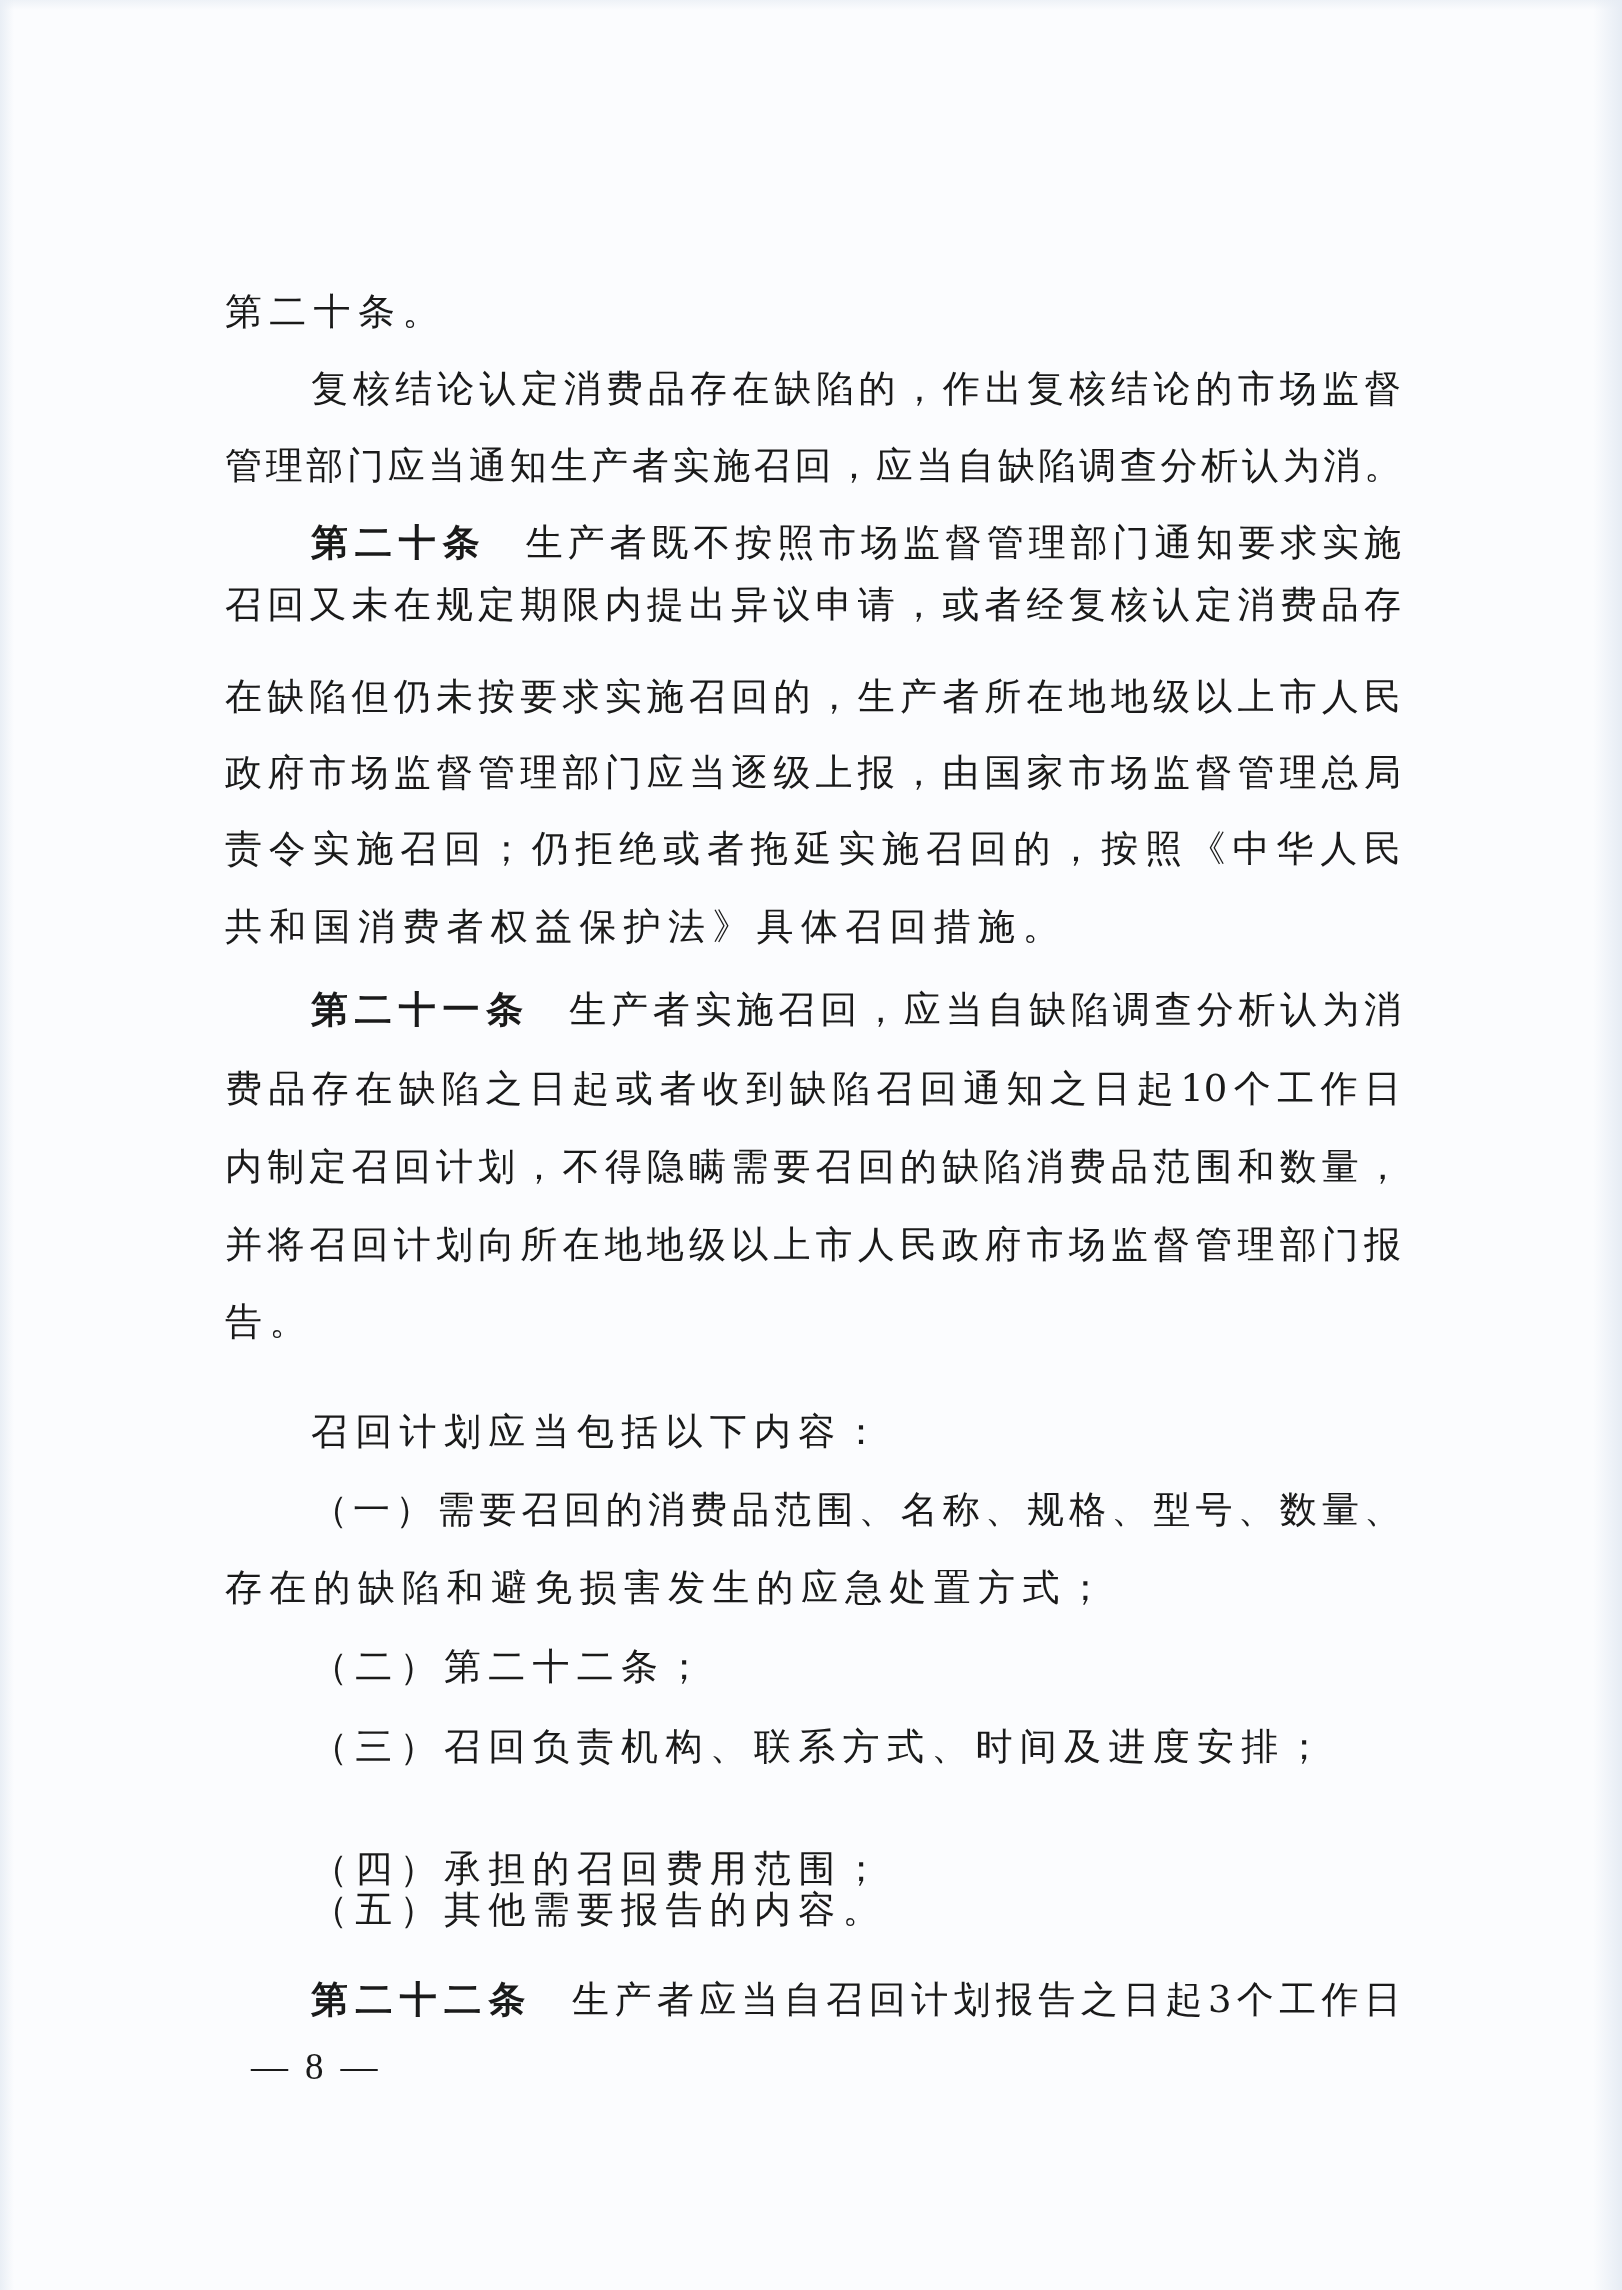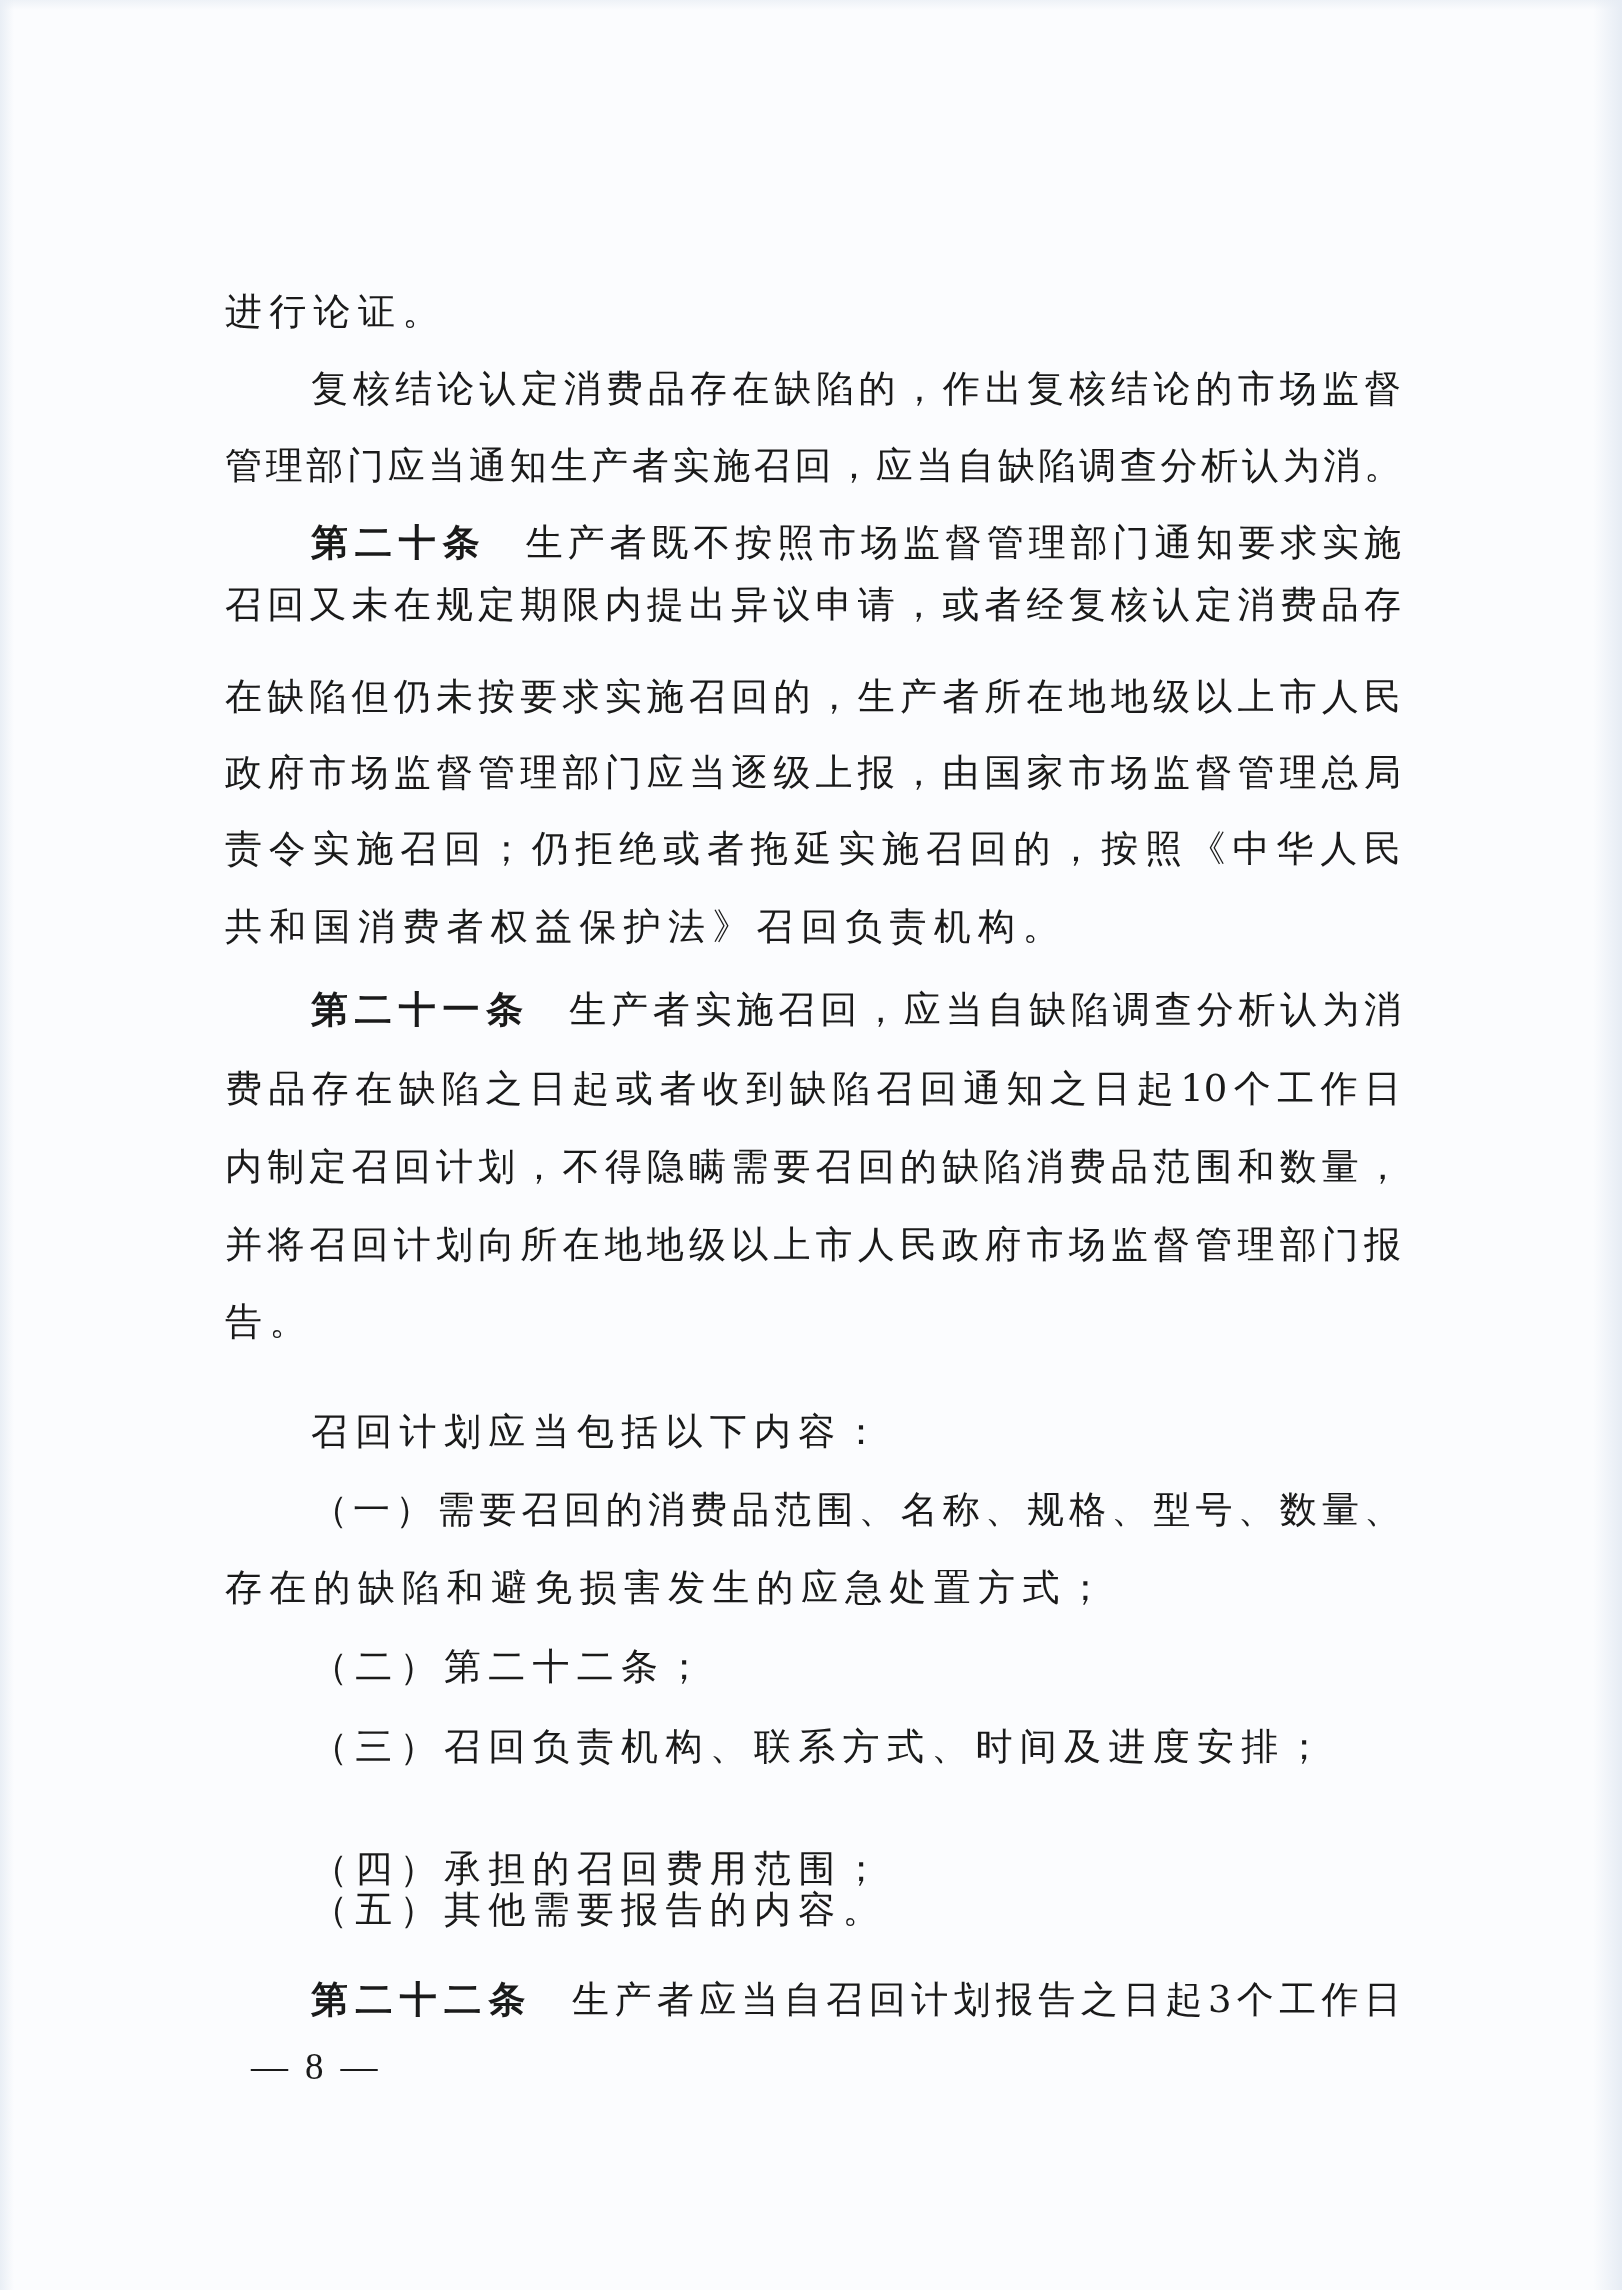--- a/index.html
+++ b/index.html
@@ -48,29 +48,29 @@
     }
   </style>
 </head>
 <body>
 
 <div class="scan-edge-top"></div>
 <div class="scan-edge-left"></div>
 <div class="scan-edge-right"></div>
 
 <div class="page">
-  <div class="line" style="top:282px"><span>进行论证。</span></div>
+  <div class="line" style="top:282px"><span>第二十条。</span></div>
   <div class="line indent justify" style="top:359px"><span>复核结论认定消费品存在缺陷的，作出复核结论的市场监督</span></div>
   <div class="line justify" style="top:436px"><span>管理部门应当通知生产者实施召回，应当自缺陷调查分析认为消。</span></div>
   <div class="line indent justify" style="top:513px"><span class="art">第二十条</span><span>生产者既不按照市场监督管理部门通知要求实施</span></div>
   <div class="line justify" style="top:575px"><span>召回又未在规定期限内提出异议申请，或者经复核认定消费品存</span></div>
   <div class="line justify" style="top:667px"><span>在缺陷但仍未按要求实施召回的，生产者所在地地级以上市人民</span></div>
   <div class="line justify" style="top:743px"><span>政府市场监督管理部门应当逐级上报，由国家市场监督管理总局</span></div>
   <div class="line justify" style="top:819px"><span>责令实施召回；仍拒绝或者拖延实施召回的，按照《中华人民</span></div>
-  <div class="line" style="top:897px"><span>共和国消费者权益保护法》召回负责机构。</span></div>
+  <div class="line" style="top:897px"><span>共和国消费者权益保护法》具体召回措施。</span></div>
   <div class="line indent justify" style="top:980px"><span class="art">第二十一条</span><span>生产者实施召回，应当自缺陷调查分析认为消</span></div>
   <div class="line justify" style="top:1059px"><span>费品存在缺陷之日起或者收到缺陷召回通知之日起10个工作日</span></div>
   <div class="line justify" style="top:1137px"><span>内制定召回计划，不得隐瞒需要召回的缺陷消费品范围和数量，</span></div>
   <div class="line justify" style="top:1215px"><span>并将召回计划向所在地地级以上市人民政府市场监督管理部门报</span></div>
   <div class="line" style="top:1292px"><span>告。</span></div>
   <div class="line indent" style="top:1402px"><span>召回计划应当包括以下内容：</span></div>
   <div class="line indent justify" style="top:1480px"><span>（一）需要召回的消费品范围、名称、规格、型号、数量、</span></div>
   <div class="line" style="top:1558px"><span>存在的缺陷和避免损害发生的应急处置方式；</span></div>
   <div class="line indent" style="top:1637px"><span>（二）第二十二条；</span></div>
   <div class="line indent" style="top:1717px"><span>（三）召回负责机构、联系方式、时间及进度安排；</span></div>

